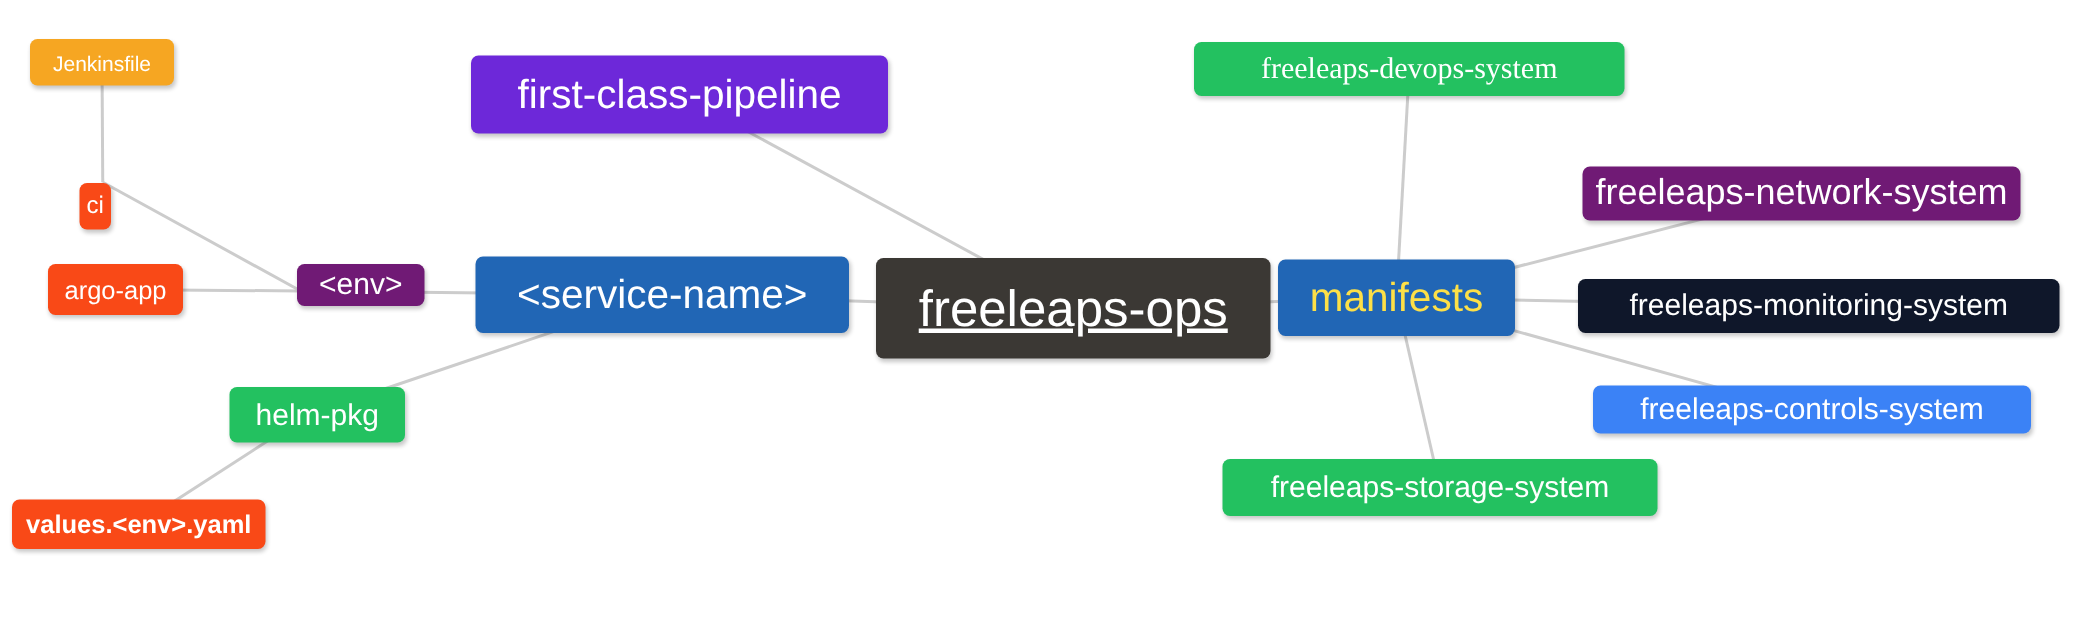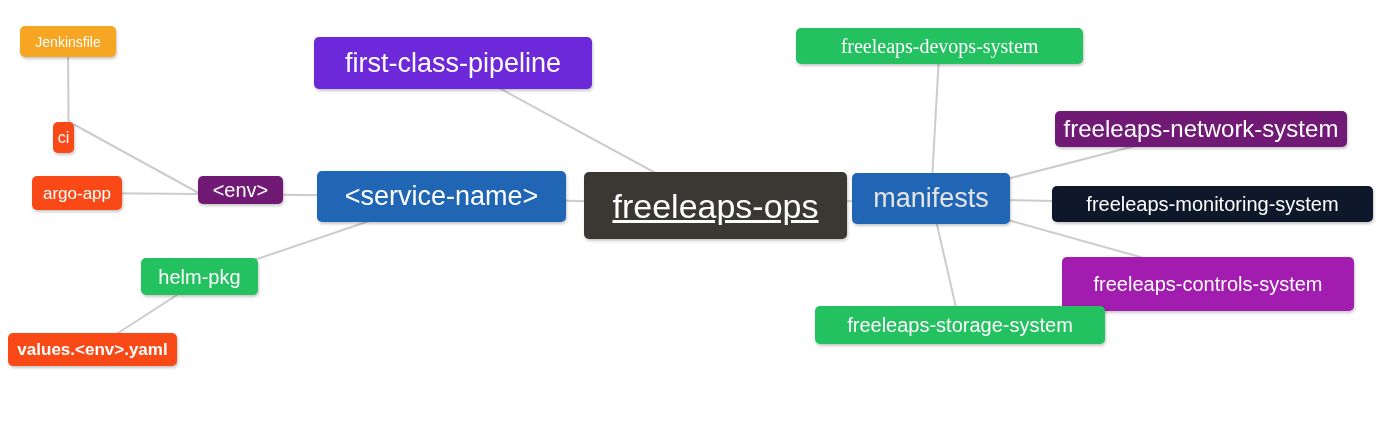--- a/index.html
+++ b/index.html
@@ -64,25 +64,25 @@
       <line x1="931" y1="198.5" x2="1201" y2="129" stroke="#cccccc" stroke-width="2"></line>
       <line x1="931" y1="198.5" x2="1212.5" y2="204" stroke="#cccccc" stroke-width="2"></line>
       <line x1="931" y1="198.5" x2="1208" y2="276" stroke="#cccccc" stroke-width="2"></line>
       <line x1="931" y1="198.5" x2="960" y2="325" stroke="#cccccc" stroke-width="2"></line>
     </svg>
   <div class="node-layer">
       <div class="mm-node" style="left: 20px; top: 26px; width: 96px; height: 31px; font-size: 14px; background: rgb(246, 166, 34); color: rgb(255, 255, 255);">Jenkinsfile</div>
       <div class="mm-node" style="left: 53px; top: 122px; width: 21px; height: 31px; font-size: 16px; background: rgb(249, 73, 23); color: rgb(255, 255, 255);">ci</div>
       <div class="mm-node" style="left: 32px; top: 176px; width: 90px; height: 34px; font-size: 17px; background: rgb(249, 73, 23); color: #ffffff;">argo-app</div>
       <div class="mm-node" style="left: 158px; top: 176px; width: 85px; height: 28px; font-size: 20px; background: #701a75; color: rgb(255, 255, 255); margin-left: 40px;">&lt;env&gt;</div>
-      <div class="mm-node" style="left: 141px; top: 258px; width: 117px; height: 37px; font-size: 20px; background: rgb(35, 193, 96); color: rgb(255, 255, 255);">helm-pkg</div>
+      <div class="mm-node" style="left: 153px; top: 258px; width: 117px; height: 37px; font-size: 20px; background: rgb(35, 193, 96); color: rgb(255, 255, 255);">helm-pkg</div>
       <div class="mm-node" style="left: 8px; top: 333px; width: 169px; height: 33px; font-size: 17px; background: rgb(249, 73, 23); color: rgb(255, 255, 255); font-weight: bold;">values.&lt;env&gt;.yaml</div>
       <div class="mm-node" style="left: 314px; top: 37px; width: 278px; height: 52px; font-size: 27px; background: #6d28d9; color: rgb(255, 255, 255);">first-class-pipeline</div>
       <div class="mm-node" style="left: 317px; top: 171px; width: 249px; height: 51px; font-size: 27px; background: rgb(33, 102, 181); color: rgb(255, 255, 255); text-align: right;">&lt;service-name&gt;</div>
       <div class="mm-node" style="left: 584px; top: 172px; width: 263px; height: 67px; font-size: 34px; background: rgb(59, 56, 52); color: rgb(255, 255, 255); text-decoration: underline;">freeleaps-ops</div>
-      <div class="mm-node" style="left: 852px; top: 173px; width: 158px; height: 51px; font-size: 27px; background: rgb(33, 102, 181); color: #e5e5e5;">manifests</div>
+      <div class="mm-node" style="left: 852px; top: 173px; width: 158px; height: 51px; font-size: 27px; background: rgb(33, 102, 181); color: #fde047;">manifests</div>
       <div class="mm-node" style="left: 796px; top: 28px; width: 287px; height: 36px; font-size: 20px; background: rgb(35, 193, 96); color: rgb(255, 255, 255); font-family: Liberation Serif, serif;">freeleaps-devops-system</div>
       <div class="mm-node" style="left: 1055px; top: 111px; width: 292px; height: 36px; font-size: 24px; background: #701a75; color: rgb(255, 255, 255);">freeleaps-network-system</div>
       <div class="mm-node" style="left: 1052px; top: 186px; width: 321px; height: 36px; font-size: 20px; background: #0f172a; color: rgb(255, 255, 255);">freeleaps-monitoring-system</div>
-      <div class="mm-node" style="left: 1062px; top: 257px; width: 292px; height: 54px; font-size: 20px; background: #a21caf; color: rgb(255, 255, 255);">freeleaps-controls-system</div>
+      <div class="mm-node" style="left: 1062px; top: 257px; width: 292px; height: 32px; font-size: 20px; background: #3b82f6; color: rgb(255, 255, 255);">freeleaps-controls-system</div>
       <div class="mm-node" style="left: 815px; top: 306px; width: 290px; height: 38px; font-size: 20px; background: rgb(35, 193, 96); color: rgb(255, 255, 255);">freeleaps-storage-system</div>
     </div>
 </div>
 
 </body></html>

